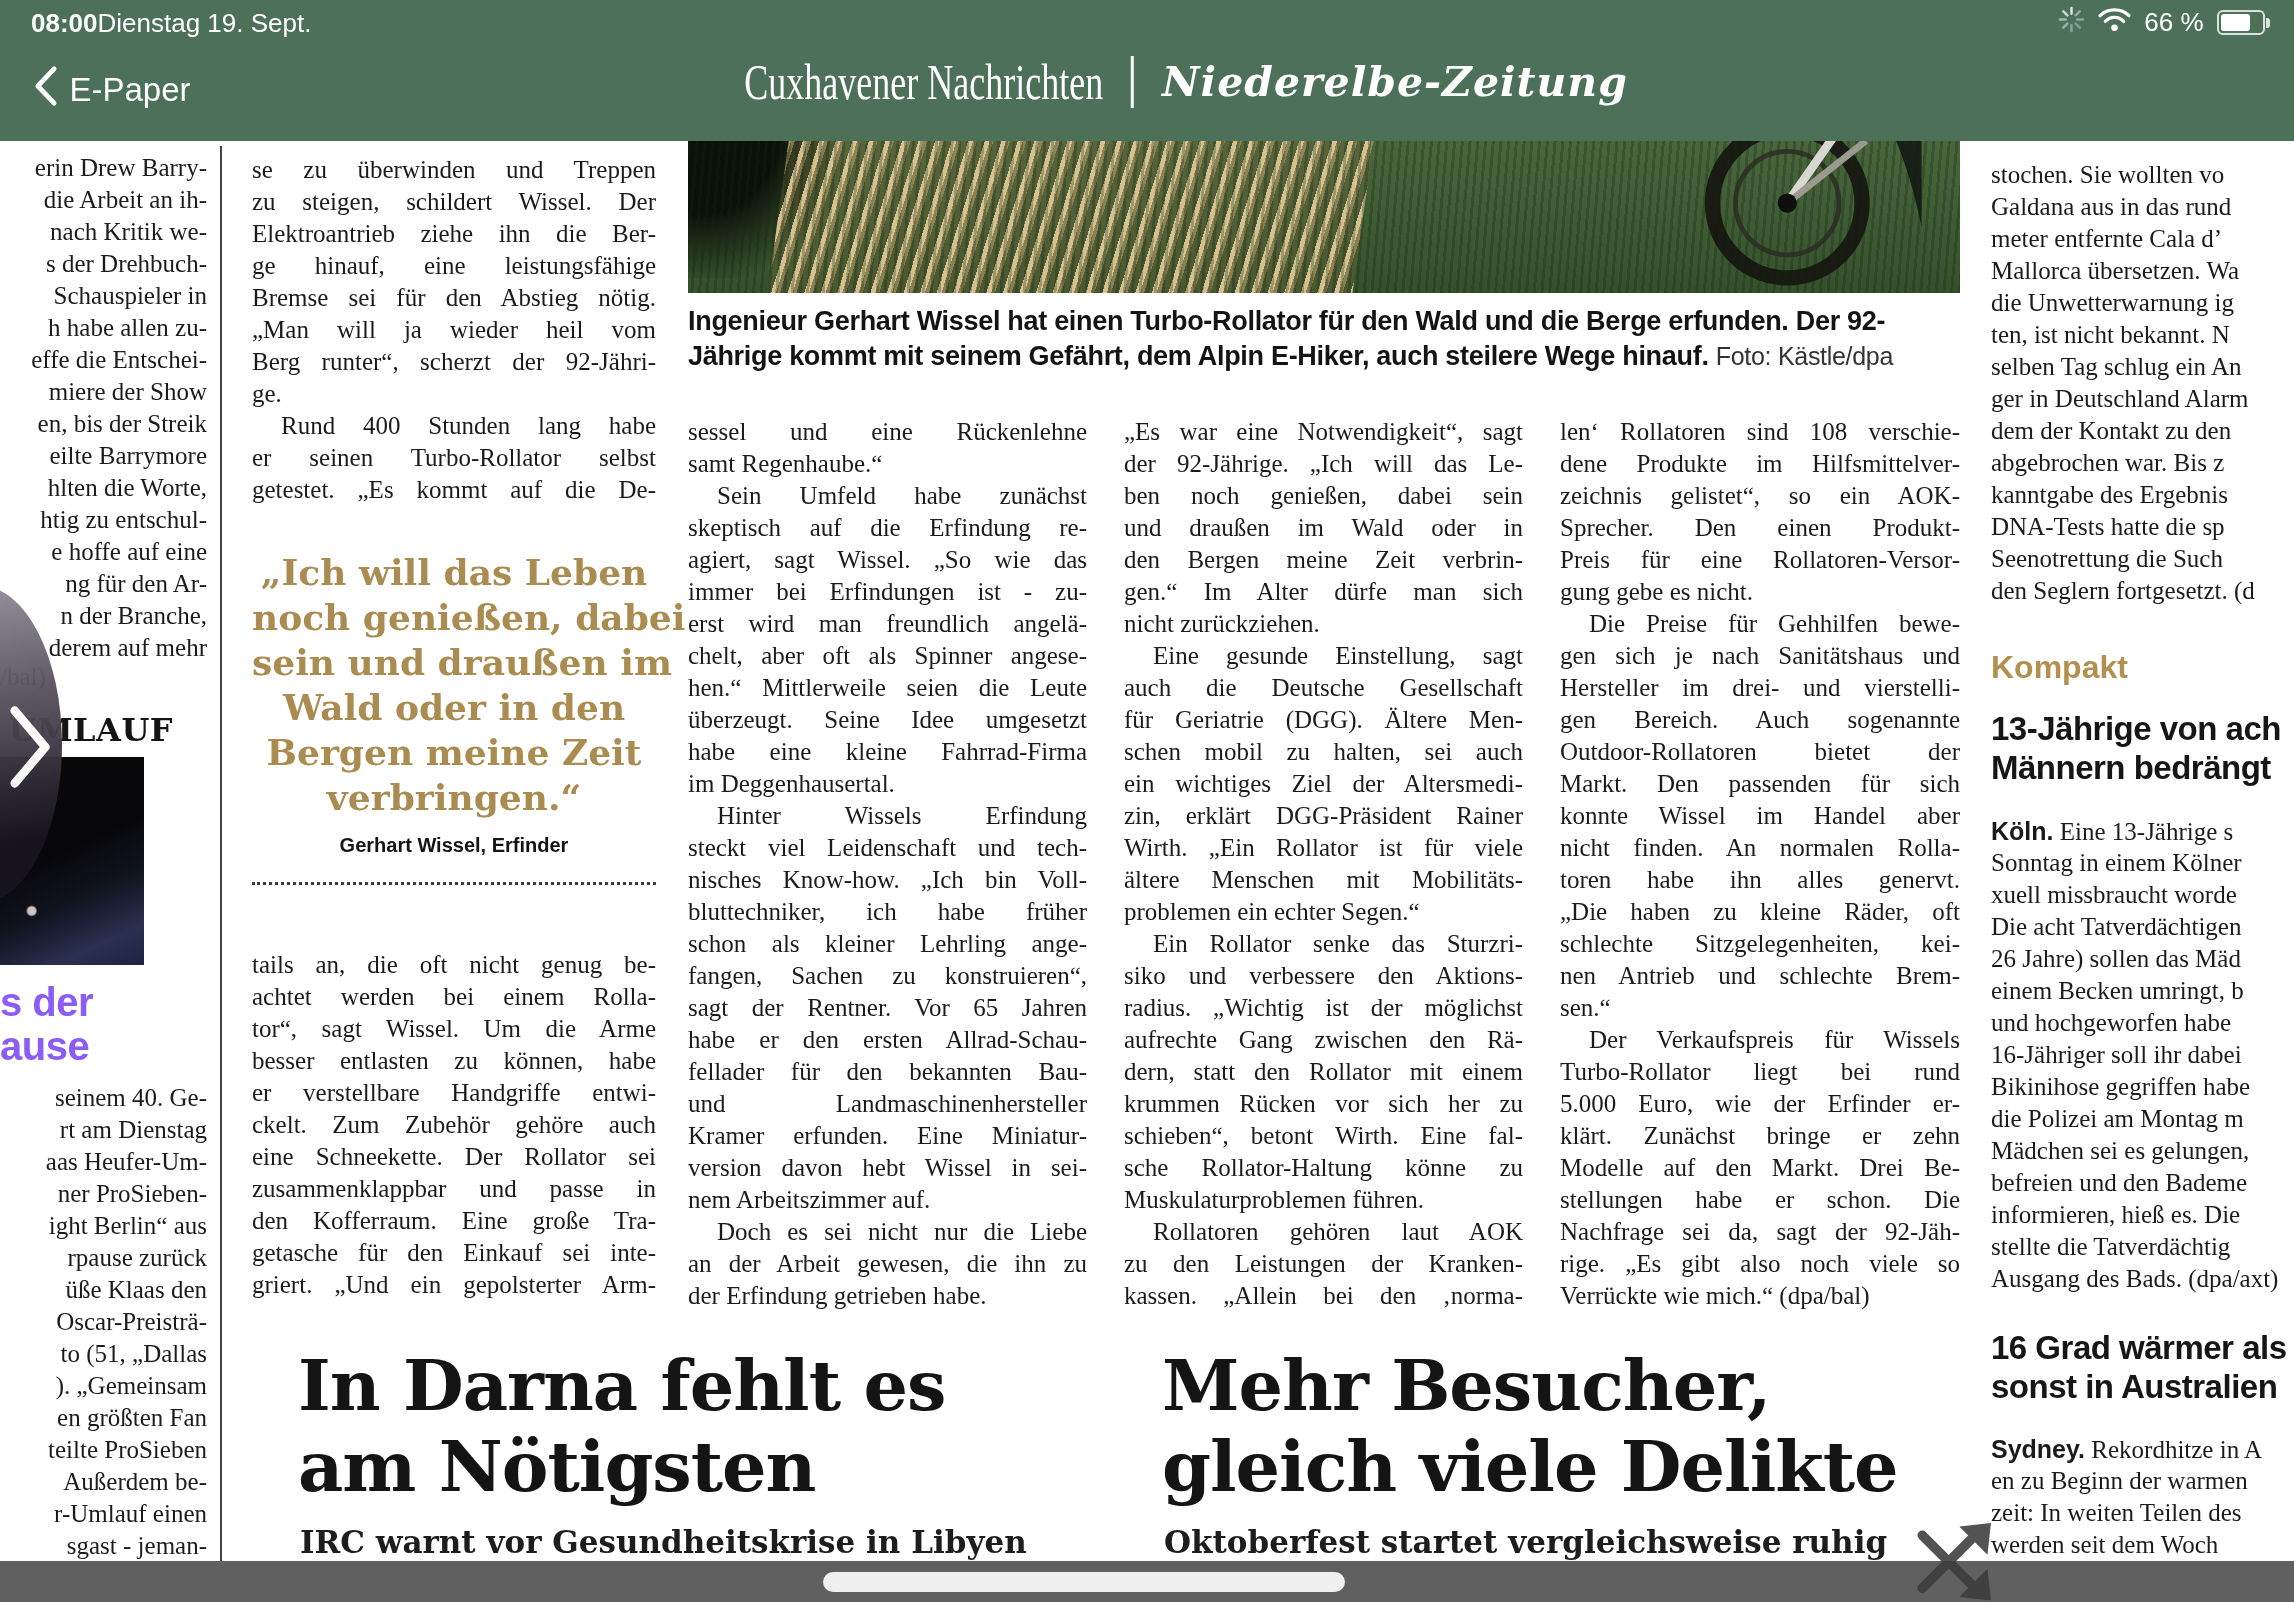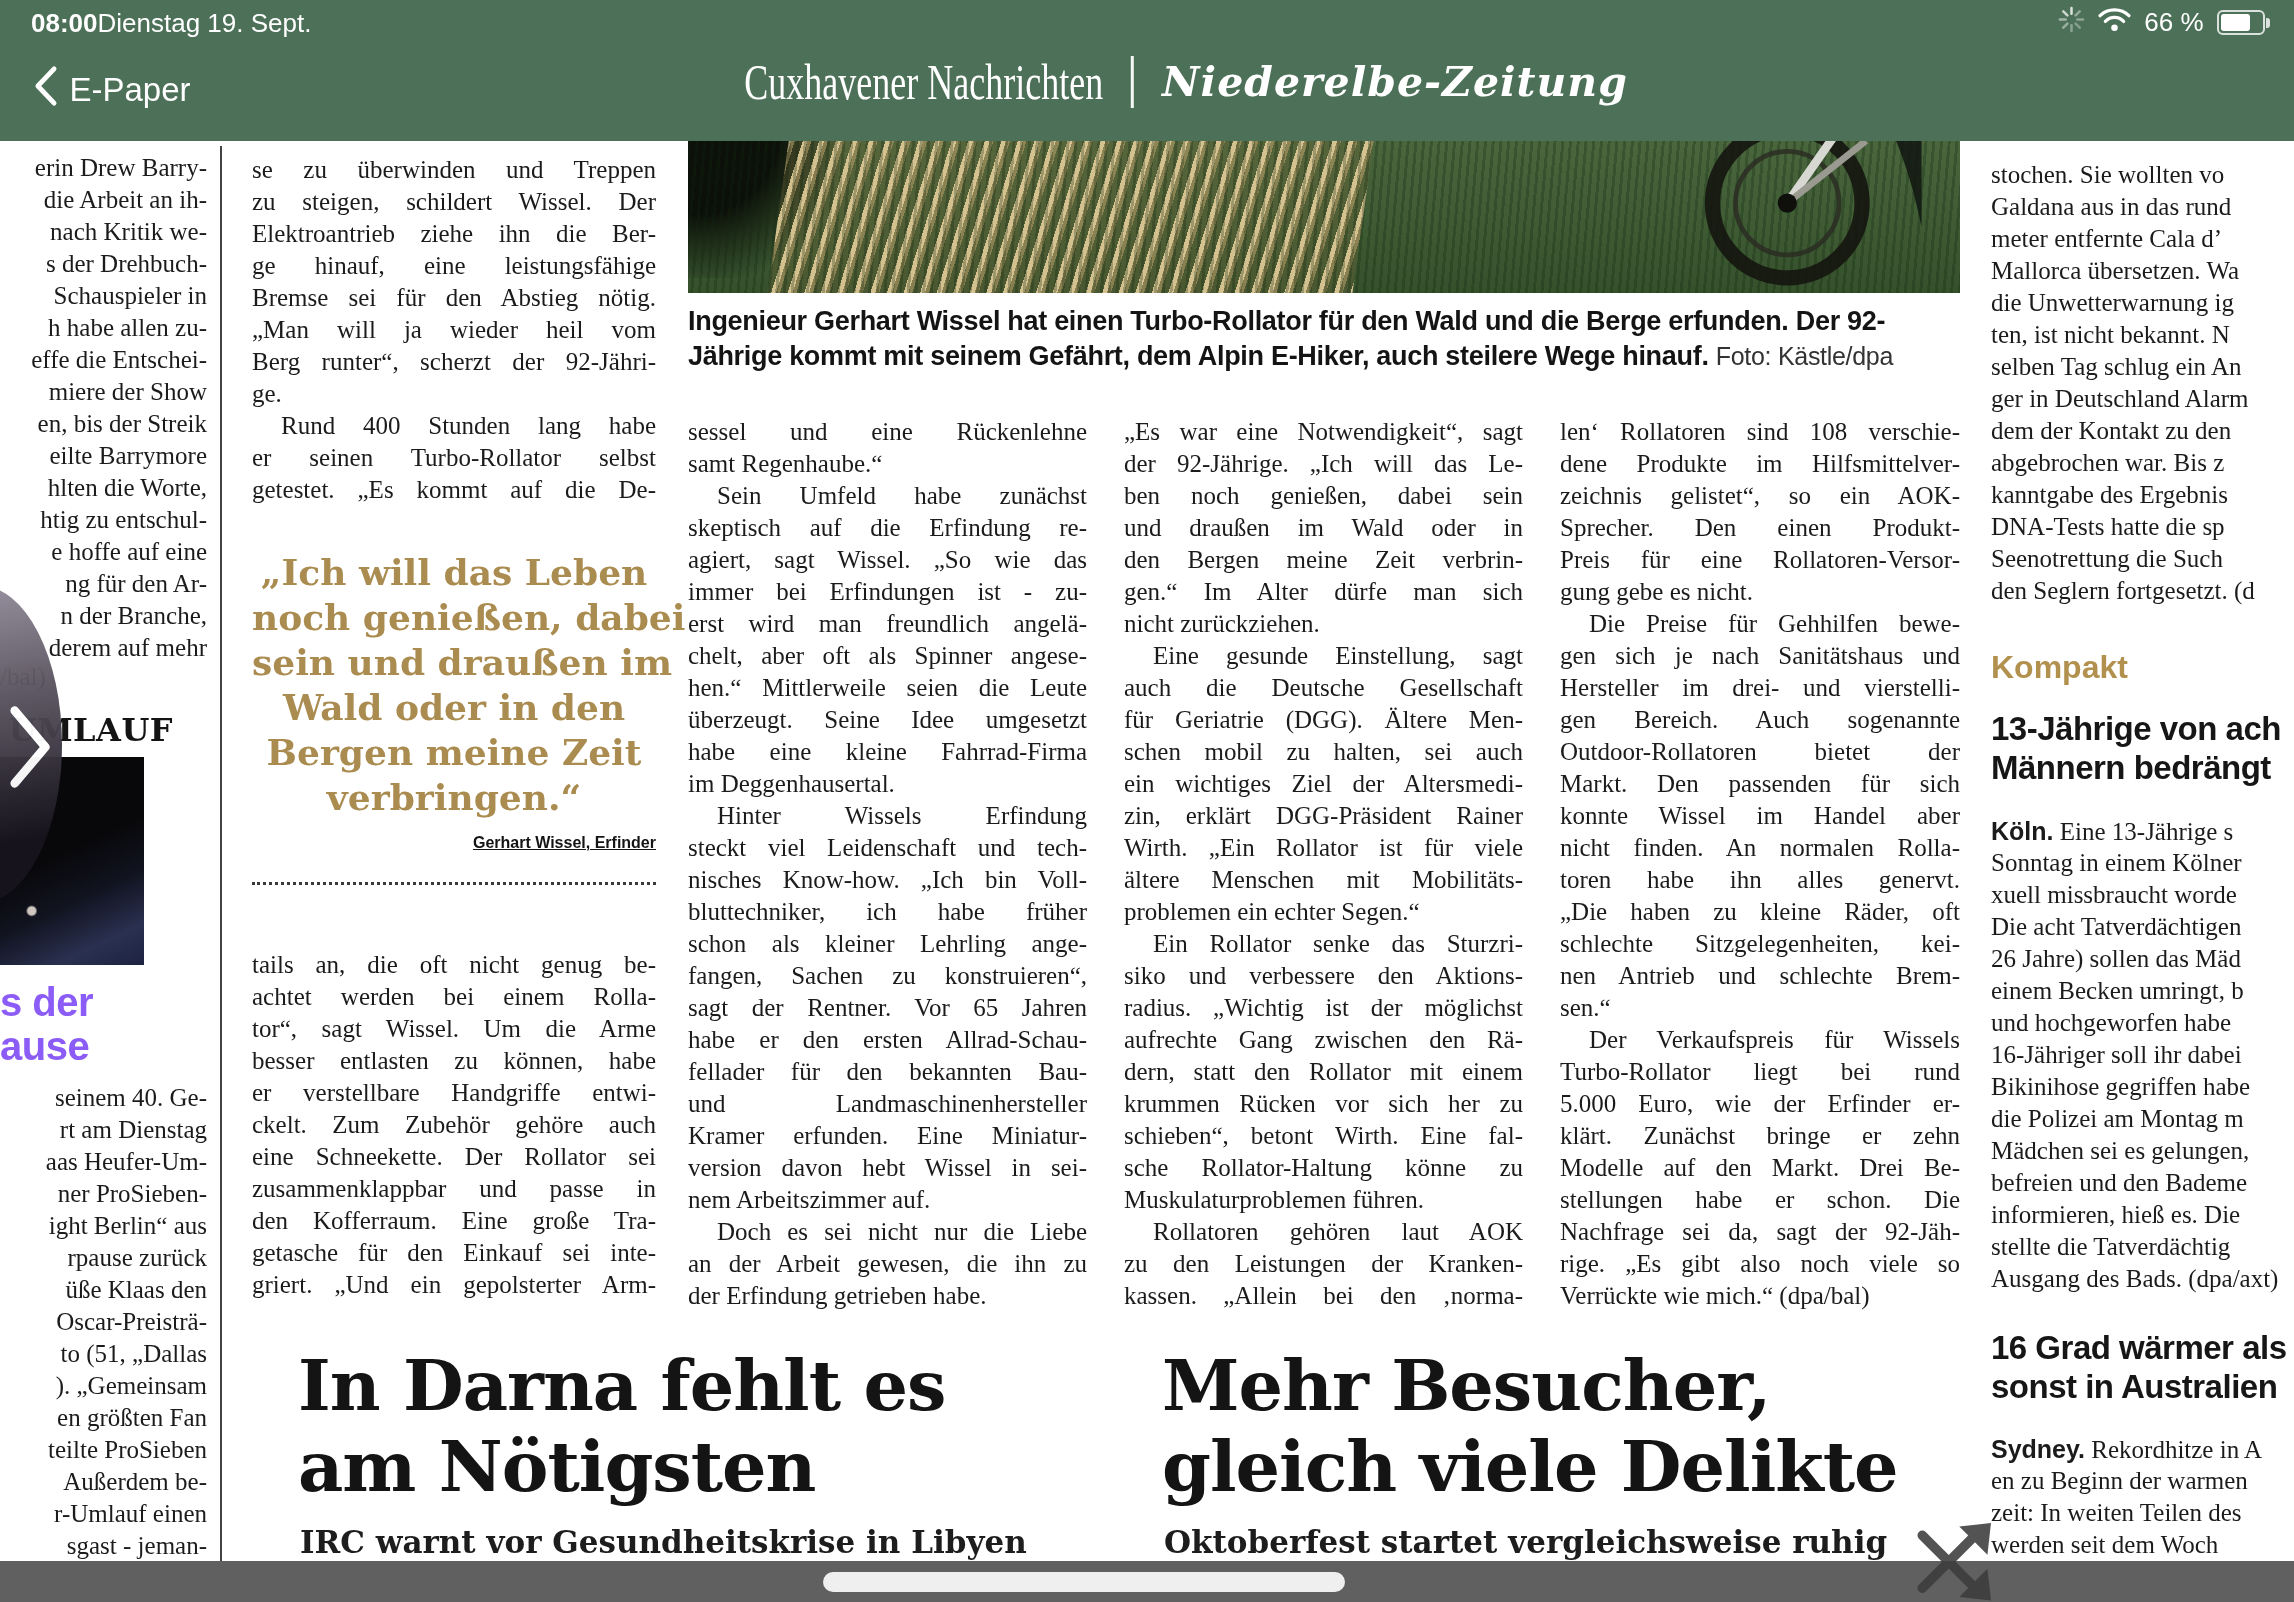--- a/index.html
+++ b/index.html
@@ -31,22 +31,22 @@
   .just{text-align:justify;text-align-last:justify;}
   .ind{text-indent:29px;}
   .para{margin:0;}
   .cut-right .ln{text-align:right;}
   .abs{position:absolute;}
   .vrule{position:absolute;left:220px;top:146px;width:1.9px;height:1415px;background:#222;opacity:.85;}
   
   .qwrap{text-align:center;}
   .qwrap .ln{font-family:"DejaVu Serif",serif;font-weight:700;font-size:36px;line-height:45px;height:45px;
              color:#ab8c50;text-align:center;}
-  .qattr{font-family:"Liberation Sans",sans-serif;font-weight:700;font-size:16px;color:#141414;
-         text-align:right;text-decoration:underline;}
+  .qattr{font-family:"Liberation Sans",sans-serif;font-weight:700;font-size:20px;color:#141414;
+         text-align:center;}
   .dotted{border-top:3.8px dotted #3a3a3a;height:0;}
   
   .photo{position:absolute;left:688px;top:141px;width:1272px;height:152px;overflow:hidden;
          background:linear-gradient(180deg,#49663d 0%,#3d5a33 60%,#35512c 100%);}
   .photo .tan{position:absolute;left:7%;top:-10%;width:46%;height:130%;transform:skewX(-8deg);
     background:repeating-linear-gradient(100deg,rgba(219,199,148,.95) 0 4.8px,rgba(163,143,92,.75) 4.8px 8.6px,
     rgba(110,100,55,.35) 8.6px 16.3px);}
   .photo .tex{position:absolute;inset:0;background:repeating-linear-gradient(95deg,rgba(18,38,14,.28) 0 2.9px,
     rgba(255,255,255,0) 2.9px 7.7px);}
   .photo .dk{position:absolute;left:-4%;top:-30%;width:16%;height:120%;

